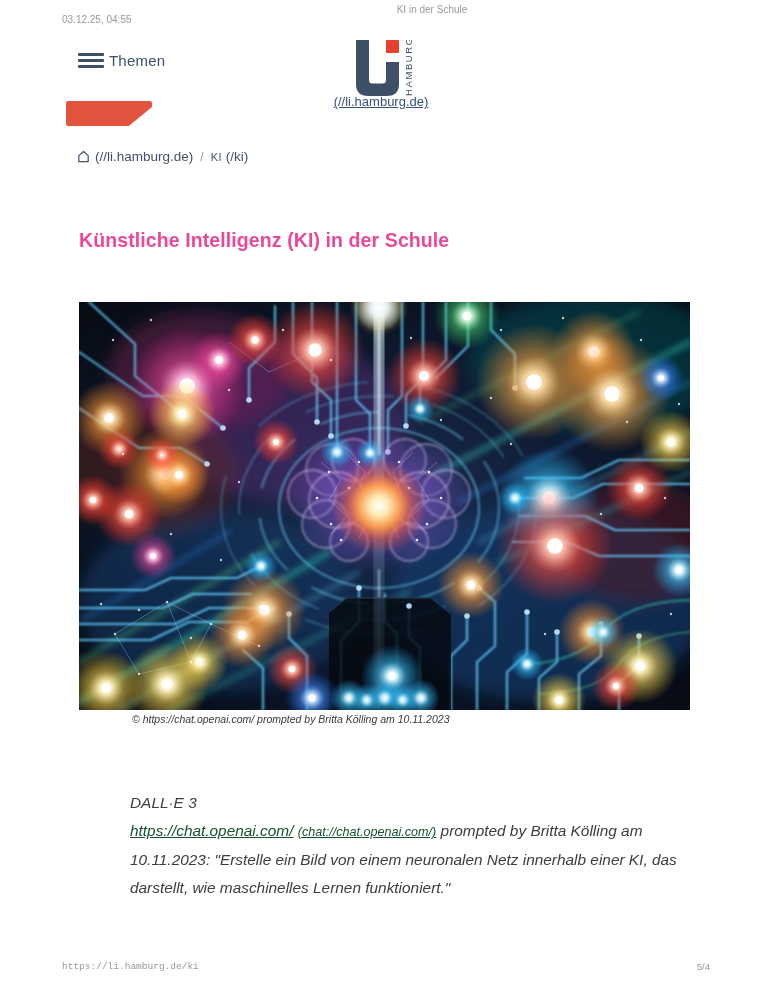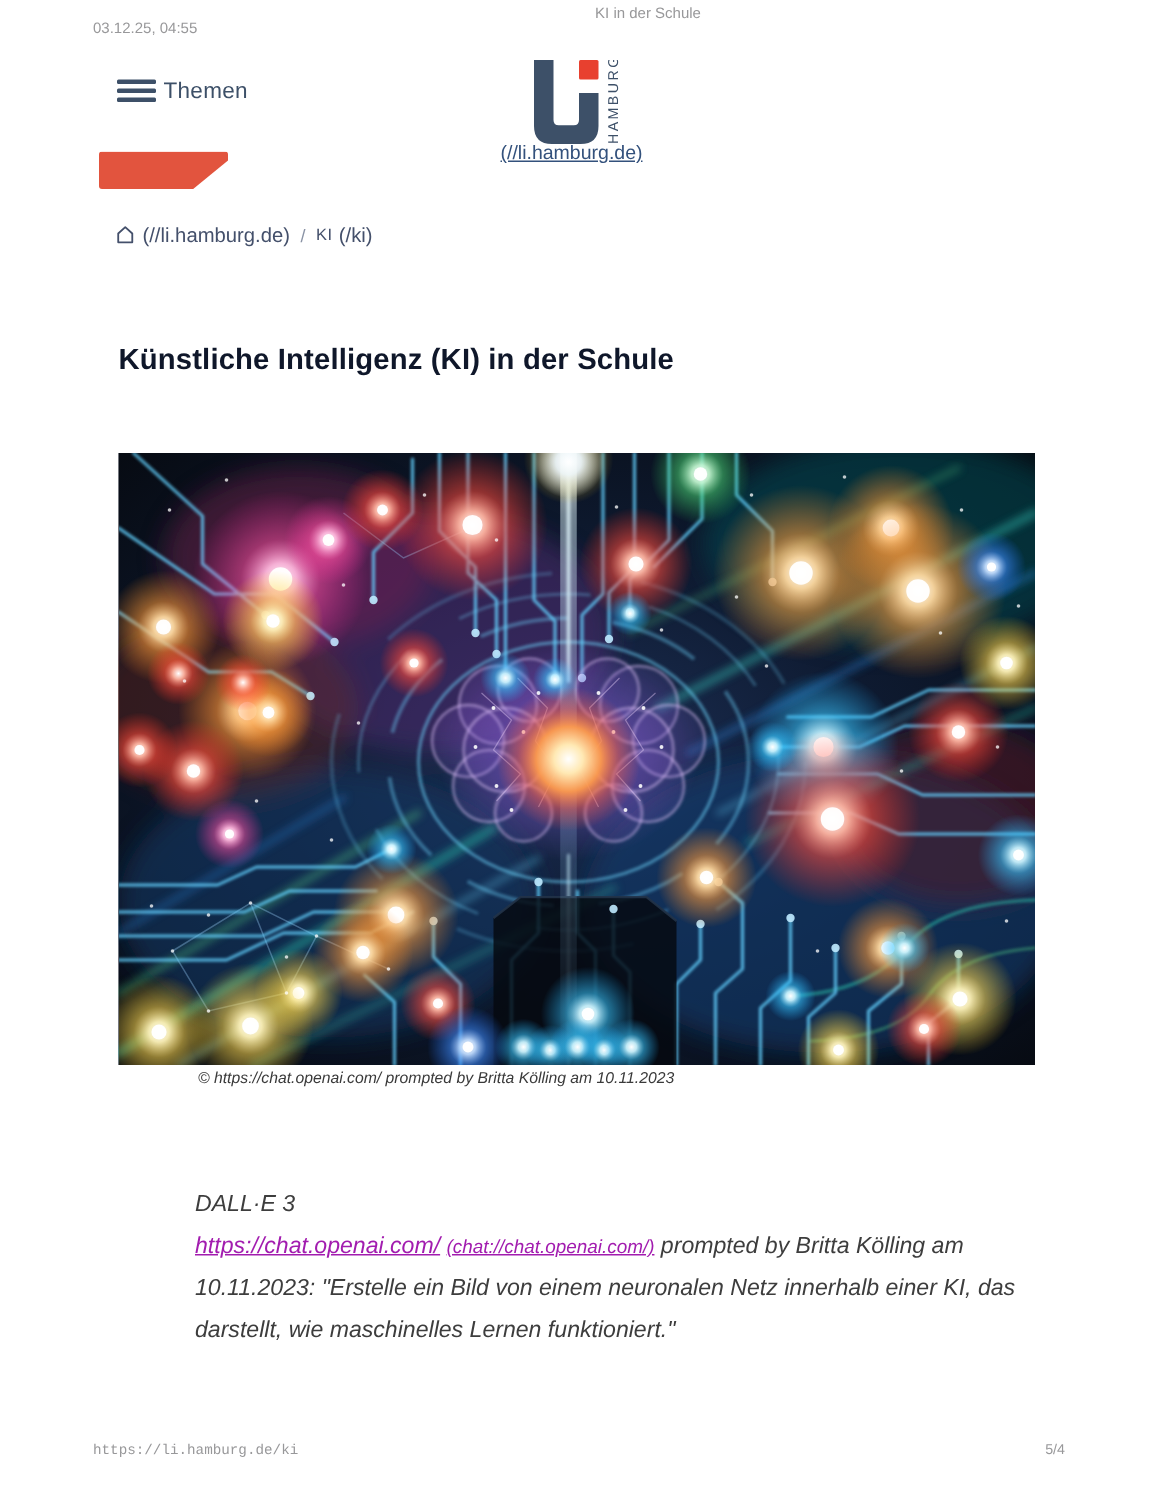--- a/index.html
+++ b/index.html
@@ -18,29 +18,29 @@
   .logo-url { position:absolute; left:381px; top:94px; transform:translateX(-50%); font-size:13px; color:#33517c; text-decoration:underline; white-space:nowrap; }
 
   .brand-flag { position:absolute; left:66px; top:101px; width:86px; height:25px; background:#e2543e; border-radius:2px;
     clip-path:polygon(0 0, 100% 0, 100% 24%, 73% 100%, 0 100%); }
 
   .breadcrumb { position:absolute; left:76px; top:149px; display:flex; align-items:center; gap:7px; font-size:13.5px; color:#44506b; }
   .breadcrumb a { color:#44506b; text-decoration:none; display:flex; align-items:center; gap:4px; }
   .bc-sep { color:#8a93a5; font-size:12px; }
   .bc-abbr { font-size:11px; letter-spacing:.4px; }
 
-  h1.article-title { position:absolute; left:79px; top:229px; font-size:19.5px; font-weight:bold; color:#0f172a; letter-spacing:.1px; }
+  h1.article-title { position:absolute; left:79px; top:229px; font-size:19.5px; font-weight:bold; color:#ec4899; letter-spacing:.1px; }
 
   .figure { position:absolute; left:79px; top:302px; width:611px; height:408px; background:#0a0f1c; overflow:hidden; }
   .figure svg { display:block; width:611px; height:408px; }
 
   .caption { position:absolute; left:84px; top:713px; font-size:10.5px; font-style:italic; color:#3a3a3a;margin-left:48px; }
 
   .quote { position:absolute; left:130px; top:789px; width:558px; font-size:15.4px; font-style:italic; color:#3d3d3d; line-height:28px; }
-  .quote a.qlink { color:#a21caf; text-decoration:underline; }
+  .quote a.qlink { color:#14532d; text-decoration:underline; }
   .quote a.qlink.small { font-size:12.6px; }
 
   .ftr-url { position:absolute; left:62px; top:961px; font-size:9.5px; color:#98989a;font-family:Liberation Mono, monospace; }
   .ftr-page { position:absolute; right:58px; top:961px; font-size:9.5px; color:#98989a; }
 </style>
 </head>
 <body>
 
 <div class="page">
 

